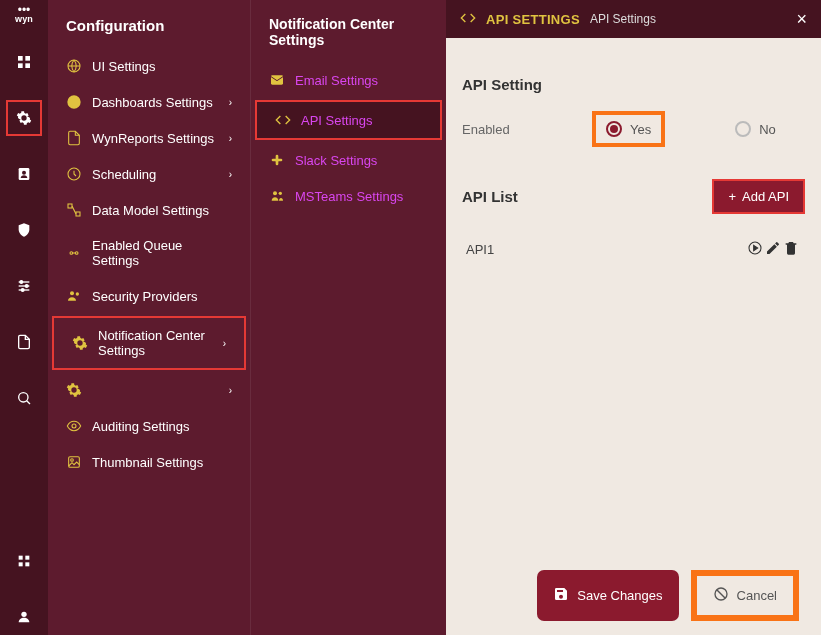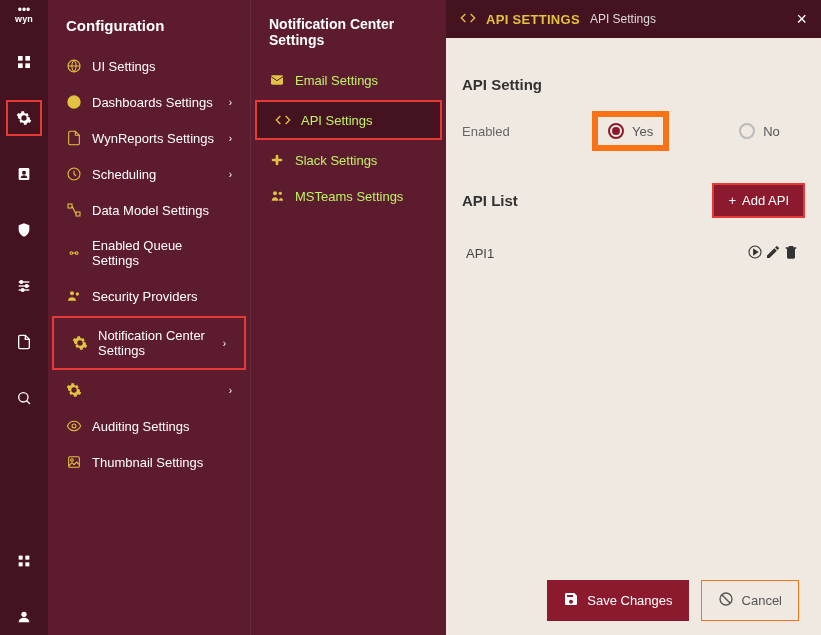--- a/index.html
+++ b/index.html
@@ -10,48 +10,48 @@
     .rail-icon.active { border: 2px solid #e53935; }
     .rail-spacer { flex: 1; }
     .sidebar1 { width: 202px; background: #5d1b2e; padding: 11px 0; }
     .sidebar1 .title { font-weight: 600; font-size: 15px; padding: 6px 18px 14px; }
     .side-item { display: flex; align-items: center; gap: 10px; padding: 10px 18px; cursor: pointer; color: #fff; }
     .side-item .ico { width: 16px; height: 16px; display: flex; align-items: center; justify-content: center; color: #e0c340; }
     .side-item .chev { margin-left: auto; color: #fff; font-size: 10px; }
     .side-item.hl { border: 2px solid #e53935; margin: 2px 4px; }
     .sidebar2 { width: 196px; background: #5d1b2e; padding: 10px 0; border-left: 1px solid rgba(255,255,255,0.08); }
     .sidebar2 .title { font-weight: 600; font-size: 14px; padding: 6px 18px 14px; }
-    .sub-item { display: flex; align-items: center; gap: 10px; padding: 10px 18px; cursor: pointer; color: #bef264; }
+    .sub-item { display: flex; align-items: center; gap: 10px; padding: 10px 18px; cursor: pointer; color: #d946ef; }
     .sub-item .ico { width: 16px; height: 16px; display: flex; align-items: center; justify-content: center; color: #e0c340; }
     .sub-item.hl { border: 2px solid #e53935; margin: 2px 4px; background: #451320; }
     .main { flex: 1; display: flex; flex-direction: column; background: #f0e9e2; }
     .header { height: 38px; background: #451320; display: flex; align-items: center; padding: 0 14px; gap: 10px; }
     .header .hicon { color: #e0c340; }
     .header .htitle { font-size: 13px; font-weight: 600; color: #e0c340; letter-spacing: 0.3px; }
     .header .crumb { color: #ddd; font-size: 12px; }
     .header .close { margin-left: auto; font-size: 18px; cursor: pointer; }
     .content { flex: 1; padding: 20px 16px; color: #222; margin-top: 18px; }
     .sec-title { font-weight: 600; font-size: 15px; margin-bottom: 18px; color: #333; }
     .enabled-row { display: flex; align-items: center; gap: 20px; margin-bottom: 32px; }
     .enabled-row .lbl { width: 110px; color: #666; font-size: 13px; }
     .radio-box { display: flex; align-items: center; gap: 8px; padding: 6px 10px; }
-    .radio-box.hl { border: 6px solid #f97316; }
+    .radio-box.hl { border: 4px solid #f97316; }
     .radio { width: 16px; height: 16px; border-radius: 50%; border: 2px solid #8b1a2e; display: flex; align-items: center; justify-content: center; }
     .radio.sel::after { content: ''; width: 8px; height: 8px; border-radius: 50%; background: #8b1a2e; }
     .radio.off { border-color: #bbb; }
     .radio-lbl { color: #555; font-size: 13px; }
     .list-head { display: flex; align-items: center; justify-content: space-between; margin-bottom: 18px; }
     .add-btn { display: flex; align-items: center; gap: 6px; padding: 8px 14px; background: #8b1a2e; color: #fff; border: 2px solid #e53935; font-size: 13px; cursor: pointer; }
     .api-row { display: flex; align-items: center; padding: 8px 4px; color: #444; }
     .api-row .name { flex: 1; }
     .row-act { width: 18px; height: 18px; cursor: pointer; color: #333; }
     .footer { padding: 14px 22px; display: flex; justify-content: flex-end; gap: 12px; }
     .btn { display: flex; align-items: center; gap: 8px; padding: 10px 16px; font-size: 13px; cursor: pointer; }
-    .btn.primary { background: #8b1a2e; color: #fff; }
-    .btn.secondary { background: #f0e9e2; color: #555; border: 1px solid #f97316; }
+    .btn.primary { background: #8b1a2e; color: #fff; border-radius: 7px; }
+    .btn.secondary { background: #f0e9e2; color: #555; border: 6px solid #f97316; }
     svg { width: 16px; height: 16px; }
   </style>
 </head>
 <body>
 
 <div class="icon-rail">
   <div style="text-align:center;">
     <div style="font-size:12px;line-height:8px;">•••</div>
     <div class="logo-txt">wyn</div>
   </div>

